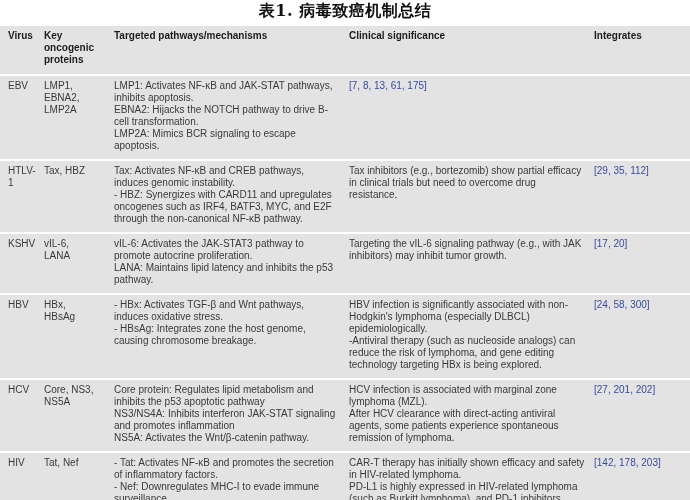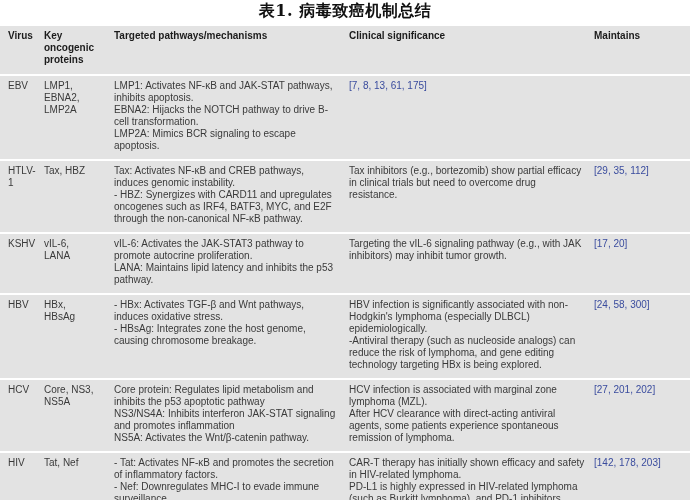--- a/index.html
+++ b/index.html
@@ -65,21 +65,21 @@
 
   <div class="title">表1. 病毒致癌机制总结</div>
 
   <div class="tbl">
 
     <div class="row header-row">
       <div class="cell c0">Virus</div>
       <div class="cell c1">Key oncogenic proteins</div>
       <div class="cell c2">Targeted pathways/mechanisms</div>
       <div class="cell c3">Clinical significance</div>
-      <div class="cell c4">Maintains</div>
+      <div class="cell c4">Integrates</div>
     </div>
 
     <div class="row">
       <div class="cell c0">EBV</div>
       <div class="cell c1">LMP1,
 EBNA2,
 LMP2A</div>
       <div class="cell c2">LMP1: Activates NF-κB and JAK-STAT pathways, inhibits apoptosis.
 EBNA2: Hijacks the NOTCH pathway to drive B-cell transformation.
 LMP2A: Mimics BCR signaling to escape apoptosis.</div>

